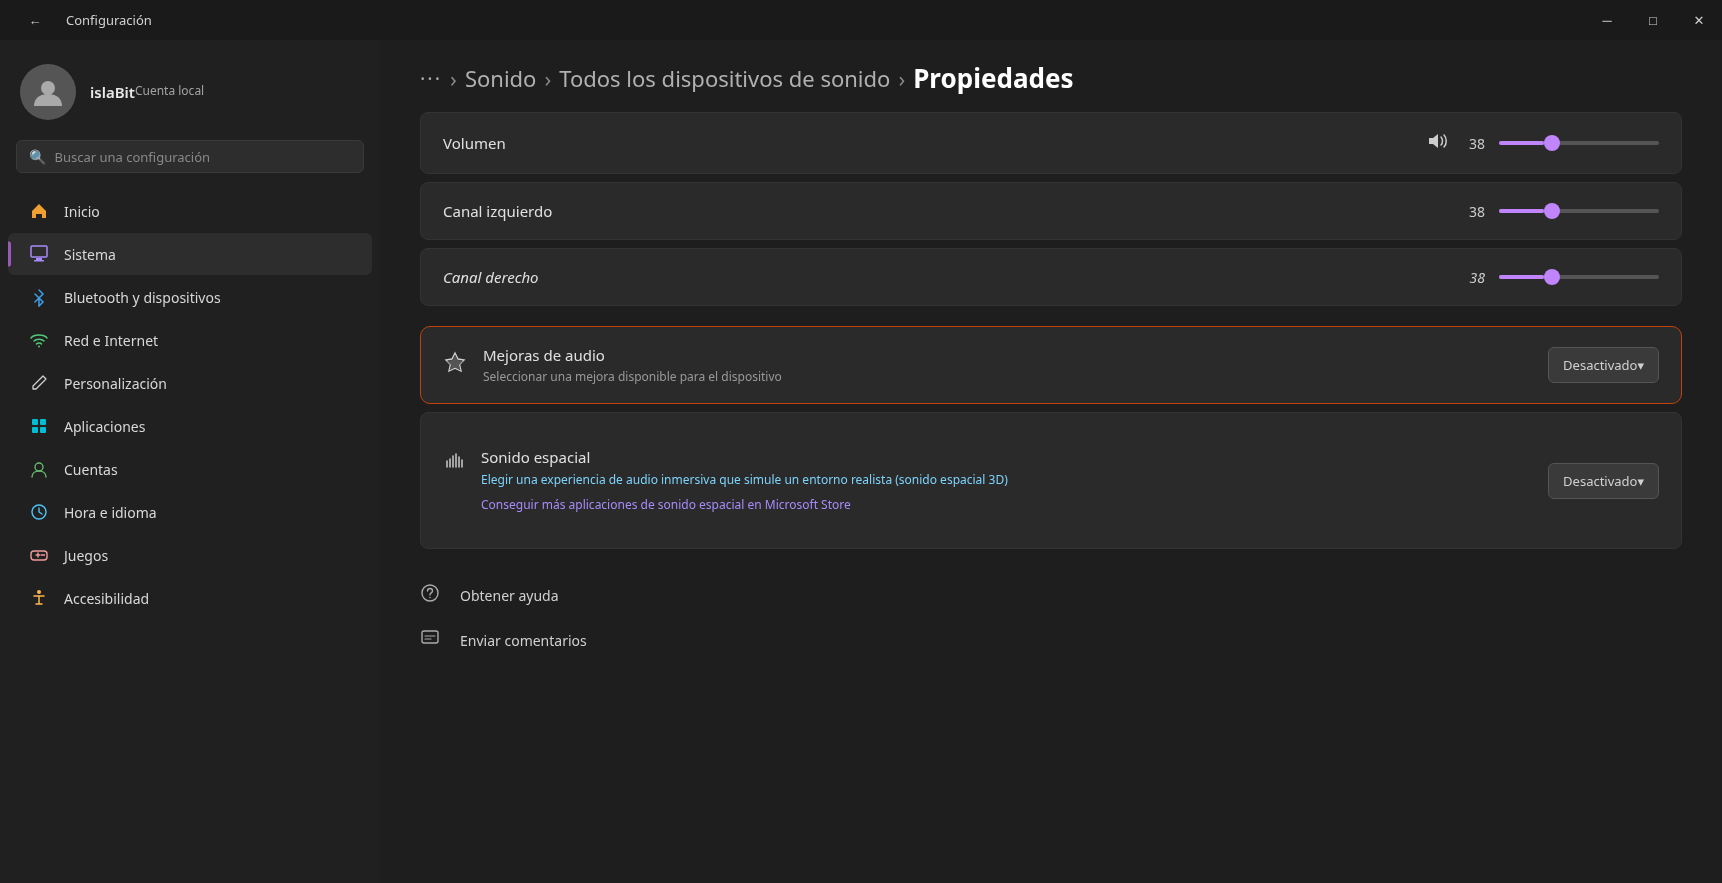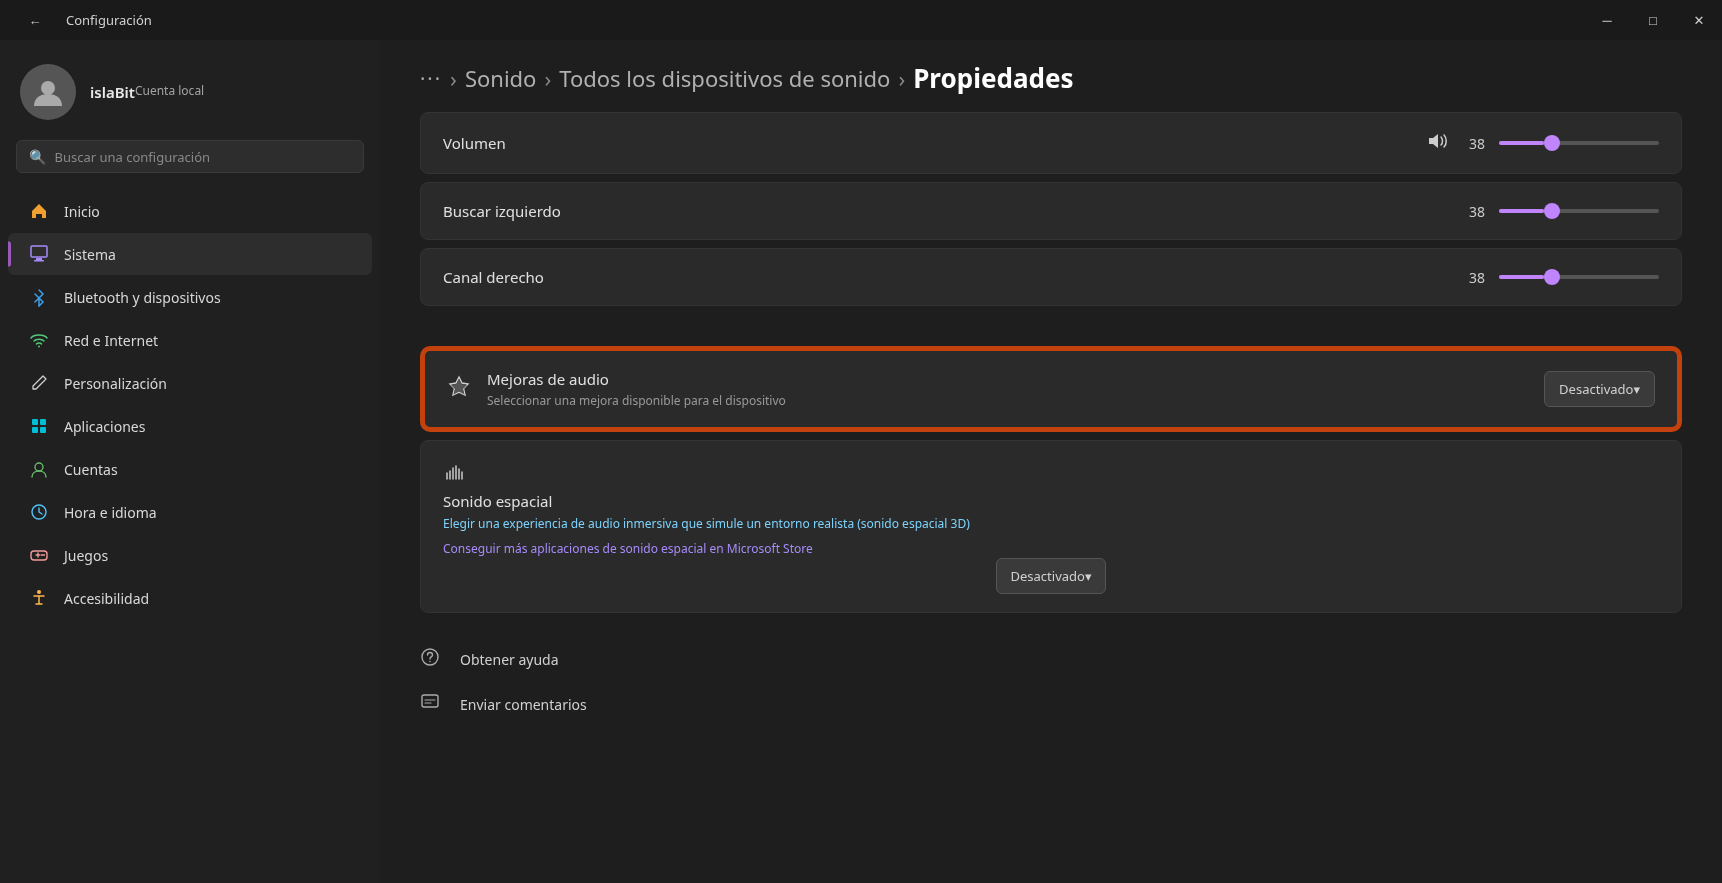--- a/index.html
+++ b/index.html
@@ -264,46 +264,45 @@
       top: 50%;
       transform: translateY(-50%);
       width: 16px;
       height: 16px;
       background: #c084fc;
       border-radius: 50%;
     }
 
     
     .setting-row.highlighted {
-      border: 5px solid #c2410c;
+      border: 1px solid #c2410c;
       border-radius: 10px;
       position: relative;
-      margin-top: 20px;
     }
 
     
     .dropdown-btn {
       display: flex;
       align-items: center;
       gap: 0;
       background: #3a3a3a;
       border: 1px solid #555;
       border-radius: 6px;
       padding: 8px 14px;
       color: #d0d0d0;
       font-size: 13px;
       cursor: pointer;
       font-family: inherit;
     }
 
     
     .setting-row.spatial {
-      flex-direction: column;
+      flex-direction: row;
       align-items: flex-start;
-      padding: 18px 22px;
+      padding: 34px 22px;
     }
     .spatial-icon {
       font-size: 22px;
       margin-right: 14px;
       margin-top: 2px;
       flex-shrink: 0;
     }
     .spatial-text {
       flex: 1;
     }
@@ -543,35 +542,35 @@
               <div class="slider-fill" style="width:28%"></div>
               <div class="slider-thumb" style="left:28%"></div>
             </div>
           </div>
         </div>
       </div>
 
       <div style="height:4px;"></div>
 
       <div class="setting-row" style="margin-bottom:4px;">
-        <span class="setting-row-label">Buscar izquierdo</span>
+        <span class="setting-row-label">Canal izquierdo</span>
         <div class="setting-row-right">
           <span class="setting-value">38</span>
           <div class="slider-container">
             <div class="slider-track">
               <div class="slider-fill" style="width:28%"></div>
               <div class="slider-thumb" style="left:28%"></div>
             </div>
           </div>
         </div>
       </div>
 
       <div style="height:4px;"></div>
 
-      <div class="setting-row" style="margin-bottom:4px;">
+      <div class="setting-row" style="margin-bottom:4px;font-style:italic;">
         <span class="setting-row-label">Canal derecho</span>
         <div class="setting-row-right">
           <span class="setting-value">38</span>
           <div class="slider-container">
             <div class="slider-track">
               <div class="slider-fill" style="width:28%"></div>
               <div class="slider-thumb" style="left:28%"></div>
             </div>
           </div>
         </div>

